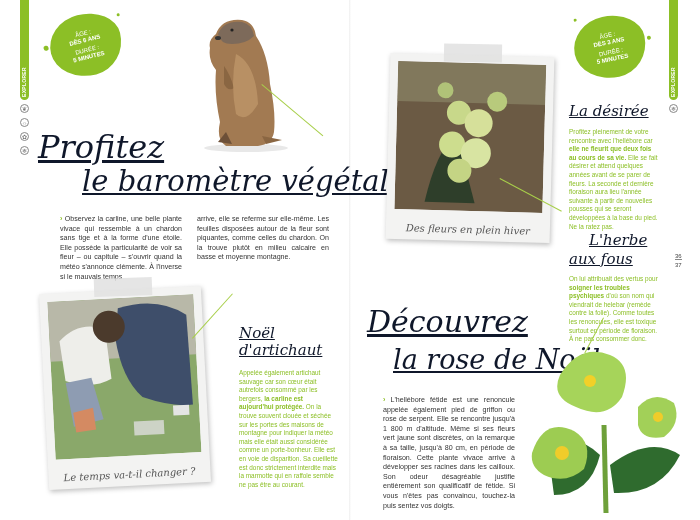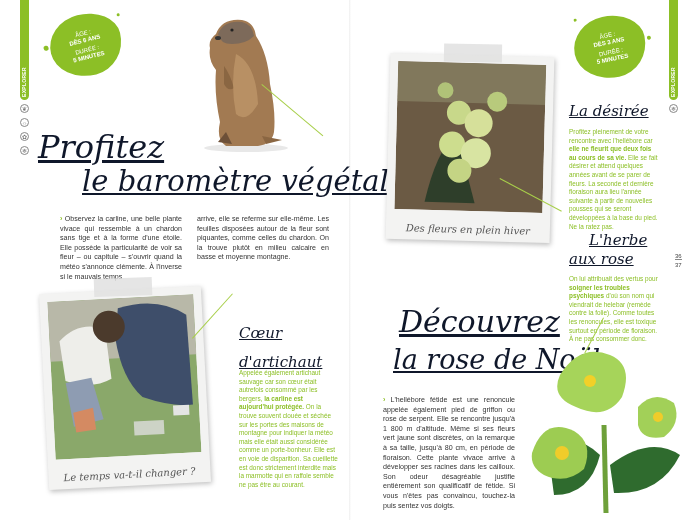--- a/index.html
+++ b/index.html
@@ -19,21 +19,21 @@
   .side-icon { position:absolute; width:9px; height:9px; border:1px solid #888; border-radius:50%; font-size:6px; color:#777; display:flex; align-items:center; justify-content:center; line-height:1; }
 
   .splash { position:absolute; width:72px; height:62px; background:#8cbf26; border-radius:48% 52% 46% 54% / 50% 44% 56% 50%; transform:rotate(-14deg); display:flex; flex-direction:column; align-items:center; justify-content:center; color:#fff; text-align:center; }
   .splash .l { font-size:6px; line-height:7px; }
   .splash .v { font-size:6px; line-height:7px; font-weight:bold; }
   .splash .drop { position:absolute; background:#8cbf26; border-radius:50%; }
 
   .script { font-family:"DejaVu Serif", serif; font-style:italic; color:#0f172a;text-decoration:underline; }
   .title-left-1 { position:absolute; left:38px; top:130px; font-size:32px; line-height:34px; }
   .title-left-2 { position:absolute; left:62px; top:166px; font-size:29px; line-height:30px;margin-left:20px; }
-  .title-right-1 { position:absolute; left:367px; top:306px; font-size:30px; line-height:32px;margin-left:32px; }
+  .title-right-1 { position:absolute; left:367px; top:306px; font-size:30px; line-height:32px; }
   .title-right-2 { position:absolute; left:393px; top:345px; font-size:27px; line-height:30px; }
 
   .body-text { position:absolute; font-size:7.1px; line-height:9.6px; color:#333; text-align:justify; }
   .arrow { color:#8cbf26; font-weight:bold; }
   .side-head { position:absolute; font-size:15px; line-height:16px; }
   .side-text { position:absolute; font-size:6.4px; line-height:8.6px; color:#8cbf26; }
   .side-text b { font-weight:bold; }
 
   .polaroid { position:absolute; background:#f3f3f2; box-shadow:1px 2px 5px rgba(0,0,0,0.25); padding:8px 8px 30px 8px; }
   .polaroid .photo { width:100%; height:100%; }
@@ -112,22 +112,22 @@
     <path d="M14 82 L40 78 L50 120 L20 126Z" fill="#8e9cb2"></path>
     <path d="M20 112 L40 108 L42 130 L22 132Z" fill="#d48a62"></path>
     <rect x="80" y="124" width="30" height="14" fill="#ddd" opacity="0.8"></rect>
     <rect x="120" y="110" width="16" height="10" fill="#e4e4e4"></rect>
   </svg>
   <div class="caption">Le temps va-t-il changer ?</div>
 </div>
 <div class="tape" style="left:94px;top:278px;width:58px;height:18px;transform:rotate(-2deg);"></div>
 <div class="line" style="left:192px;top:338px;width:60px;transform:rotate(-48deg);"></div>
 
-<div class="script side-head" style="left:239px;top:325px;">Cœur</div>
-<div class="script side-head" style="left:239px;top:354px;">d'artichaut</div>
+<div class="script side-head" style="left:239px;top:325px;">Noël</div>
+<div class="script side-head" style="left:239px;top:342px;">d'artichaut</div>
 <div class="side-text" style="left:239px;top:369px;width:100px;"><span>Appelée également artichaut sauvage car son cœur était autrefois consommé par les bergers, </span><b>la carline est aujourd'hui protégée.</b><span> On la trouve souvent clouée et séchée sur les portes des maisons de montagne pour indiquer la météo mais elle était aussi considérée comme un porte-bonheur. Elle est en voie de disparition. Sa cueillette est donc strictement interdite mais la marmotte qui en raffole semble ne pas être au courant.</span></div>
 
 <div class="polaroid" style="left:388px;top:55px;width:164px;height:186px;transform:rotate(1.5deg);">
   <svg class="photo" viewBox="0 0 148 148" preserveAspectRatio="none">
     <rect width="148" height="148" fill="#6b5a44"></rect>
     <rect width="148" height="40" fill="#8a8466" opacity="0.7"></rect>
     <path d="M30 140 Q40 90 60 70 L80 140Z" fill="#2e3e2a"></path>
     <circle cx="62" cy="50" r="12" fill="#c8d88a"></circle>
     <circle cx="82" cy="60" r="14" fill="#d6e09a"></circle>
     <circle cx="56" cy="82" r="13" fill="#cddd8e"></circle>
@@ -138,21 +138,21 @@
   </svg>
   <div class="caption">Des fleurs en plein hiver</div>
 </div>
 <div class="tape" style="left:444px;top:44px;width:58px;height:18px;transform:rotate(1deg);"></div>
 <div class="line" style="left:500px;top:178px;width:70px;transform:rotate(28deg);"></div>
 
 <div class="script side-head" style="left:569px;top:103px;">La désirée</div>
 <div class="side-text" style="left:569px;top:128px;width:90px;"><span>Profitez pleinement de votre rencontre avec l'hellébore car </span><b>elle ne fleurit que deux fois au cours de sa vie.</b><span> Elle se fait désirer et attend quelques années avant de se parer de fleurs. La seconde et dernière floraison aura lieu l'année suivante à partir de nouvelles pousses qui se seront développées à la base du pied. Ne la ratez pas.</span></div>
 
 <div class="script side-head" style="left:569px;top:232px;margin-left:20px;">L'herbe</div>
-<div class="script side-head" style="left:569px;top:251px;">aux rose</div>
+<div class="script side-head" style="left:569px;top:251px;">aux fous</div>
 <div class="side-text" style="left:569px;top:275px;width:92px;"><span>On lui attribuait des vertus pour </span><b>soigner les troubles psychiques</b><span> d'où son nom qui viendrait de helebar (remède contre la folie). Comme toutes les renoncules, elle est toxique surtout en période de floraison. À ne pas consommer donc.</span></div>
 
 <div class="pagenum" style="top:253px;border-bottom:0.5px solid #888;">36</div>
 <div class="pagenum" style="top:262px;">37</div>
 
 <div class="script title-right-1">Découvrez</div>
 <div class="script title-right-2">la rose de Noël</div>
 
 <div class="body-text" style="left:383px;top:396px;width:132px;">
   <span class="arrow">› </span><span>L'hellébore fétide est une renoncule appelée également pied de griffon ou rose de serpent. Elle se rencontre jusqu'à 1 800 m d'altitude. Même si ses fleurs vert jaune sont discrètes, on la remarque à sa taille, jusqu'à 80 cm, en période de floraison. Cette plante vivace arrive à développer ses racines dans les cailloux. Son odeur désagréable justifie entièrement son qualificatif de fétide. Si vous n'êtes pas convaincu, touchez-la puis sentez vos doigts.</span>

